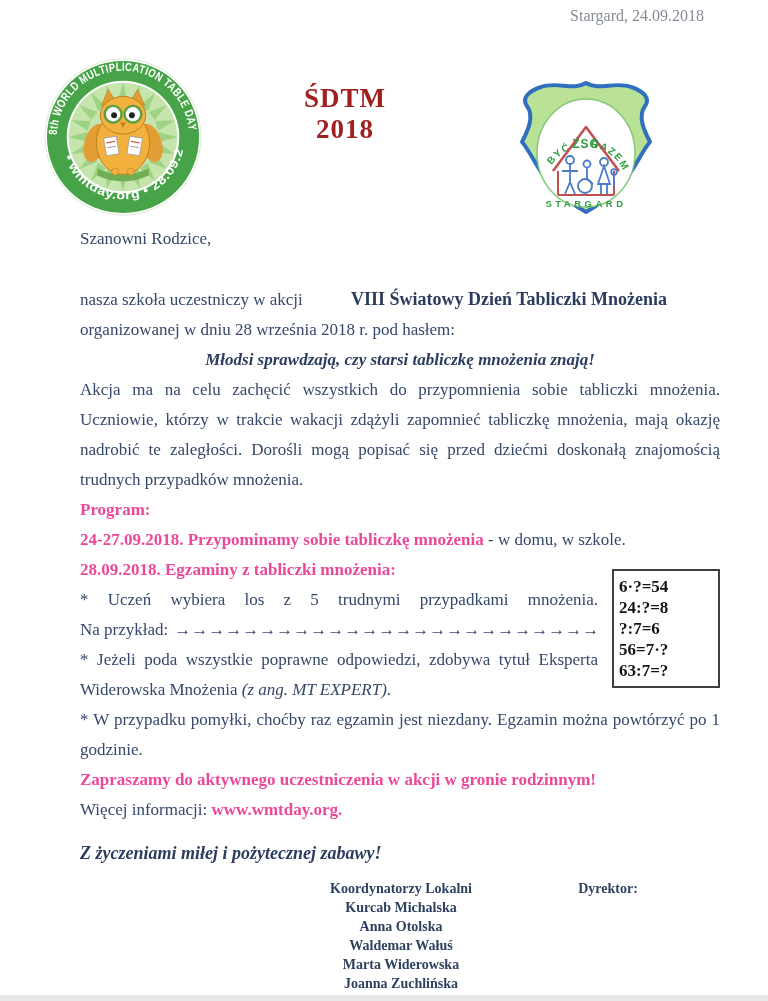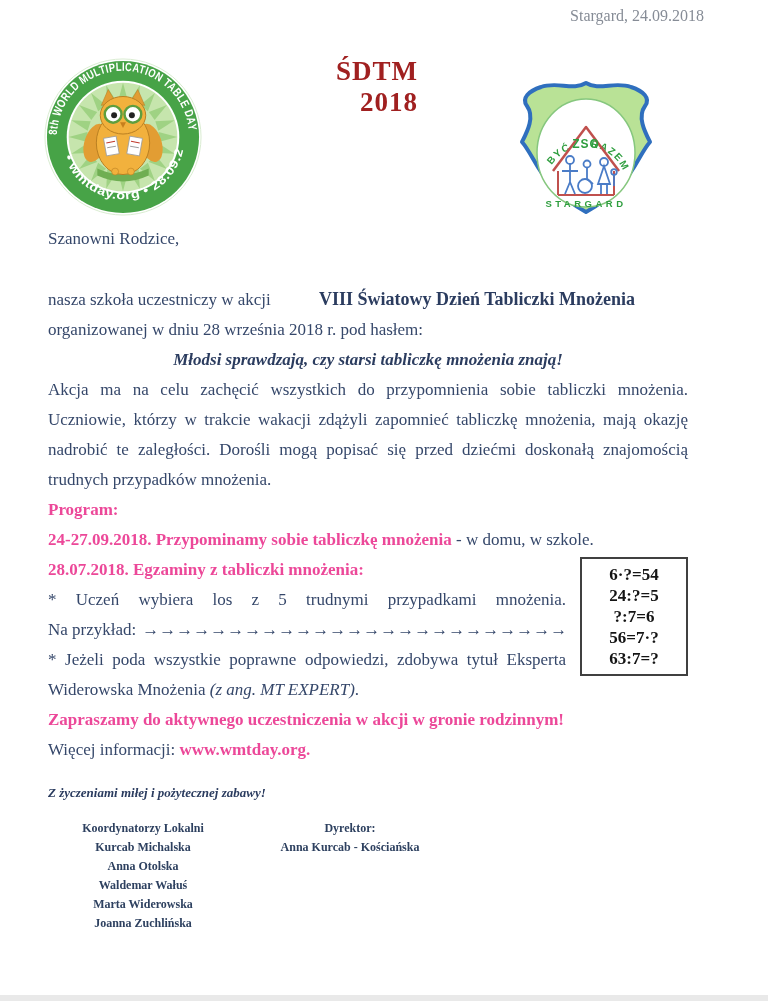--- a/index.html
+++ b/index.html
@@ -5,47 +5,47 @@
   html,body{margin:0;padding:0;background:#e9e9e9;}
   .page{
     position:relative;width:768px;height:995px;background:#ffffff;
     font-family:"Liberation Serif","DejaVu Serif",serif;
     color:#35476a;overflow:hidden;margin:0 auto;
   }
   
   .date-line{position:absolute;top:7px;right:64px;font-size:16px;color:#868c96;}
   .logo-left{position:absolute;left:42px;top:56px;width:162px;height:162px;}
   .main-title{
-    position:absolute;left:272px;top:56px;width:146px;text-align:right;
+    position:absolute;left:272px;top:83px;width:146px;text-align:center;
     color:#a02020;font-weight:bold;font-size:27px;line-height:31px;letter-spacing:1px;
   }
   .logo-right{position:absolute;left:511px;top:74px;width:150px;height:145px;}
   
-  .letter{position:absolute;left:48px;top:224px;width:640px;font-size:17px;line-height:30px;}
+  .letter{position:absolute;left:80px;top:224px;width:640px;font-size:17px;line-height:30px;}
   .letter p{margin:0;}
   .salutation{margin-bottom:30px !important;}
   .just{text-align:justify;}
   .justify-last{text-align:justify;text-align-last:justify;}
   .b{font-weight:bold;color:#ec4899;}
   .b-lg{font-weight:bold;color:#2b3c5f;font-size:18px;margin-left:44px;}
   .motto{text-align:center;font-weight:bold;font-style:italic;color:#2b3c5f;}
   .example{display:flex;align-items:baseline;}
   .example .label{white-space:nowrap;}
   .arrows{flex:1;overflow:hidden;white-space:nowrap;margin-left:6px;
           font-family:"Liberation Serif","DejaVu Sans",serif;}
   .ital{font-style:italic;}
   .math-box{
-    float:right;width:94px;margin:2px 0 10px 14px;padding:5px 5px;
-    border:2px solid #404040;background:#fff;text-align:center;
+    float:right;width:94px;margin:14px 0 10px 14px;padding:5px 5px;
+    border:2px solid #404040;background:#fff;
     font-weight:bold;color:#141414;font-size:17px;line-height:21px;
   }
   .closing{margin-top:14px !important;font-weight:bold;font-style:italic;
-           color:#2b3c5f;font-size:13px;line-height:28px;}
-  .signatures{display:flex;justify-content:flex-start;margin-top:12px;
-              font-weight:bold;color:#2e4160;font-size:12px;line-height:19px;}
+           color:#2b3c5f;font-size:18px;line-height:28px;}
+  .signatures{display:flex;justify-content:flex-end;margin-top:12px;
+              font-weight:bold;color:#2e4160;font-size:14px;line-height:19px;}
   .sig-left{width:190px;text-align:center;}
   .sig-right{width:224px;text-align:center;}
 </style>
 </head>
 <body>
 
 <div class="page">
 
   <div class="date-line">Stargard, 24.09.2018</div>
 
@@ -164,53 +164,53 @@
 
     <p class="motto">Młodsi sprawdzają, czy starsi tabliczkę mnożenia znają!</p>
 
     <p class="just">Akcja ma na celu zachęcić wszystkich do przypomnienia sobie tabliczki mnożenia. Uczniowie, którzy w trakcie wakacji zdążyli zapomnieć tabliczkę mnożenia, mają okazję nadrobić te zaległości. Dorośli mogą popisać się przed dziećmi doskonałą znajomością trudnych przypadków mnożenia.</p>
 
     <p class="b">Program:</p>
     <p><span class="b">24-27.09.2018. Przypominamy sobie tabliczkę mnożenia</span><span> - w domu, w szkole.</span></p>
 
     <div class="math-box">
       <div>6·?=54</div>
-      <div>24:?=5</div>
+      <div>24:?=8</div>
       <div>?:7=6</div>
       <div>56=7·?</div>
       <div>63:7=?</div>
     </div>
 
-    <p class="b">28.07.2018. Egzaminy z tabliczki mnożenia:</p>
+    <p class="b">28.09.2018. Egzaminy z tabliczki mnożenia:</p>
 
     <p class="justify-last">* Uczeń wybiera los z 5 trudnymi przypadkami mnożenia.</p>
 
     <p class="example">
       <span class="label">Na przykład:</span>
       <span class="arrows">→→→→→→→→→→→→→→→→→→→→→→→→→→→→→→→</span>
     </p>
 
     <p class="just"><span>* Jeżeli poda wszystkie poprawne odpowiedzi, zdobywa tytuł Eksperta Widerowska Mnożenia </span><span class="ital">(z ang. MT EXPERT)</span><span>.</span></p>
 
+    <p class="just">* W przypadku pomyłki, choćby raz egzamin jest niezdany. Egzamin można powtórzyć po 1 godzinie.</p>
 
     <p class="b">Zapraszamy do aktywnego uczestniczenia w akcji w gronie rodzinnym!</p>
 
     <p><span>Więcej informacji: </span><span class="b">www.wmtday.org.</span></p>
 
     <p class="closing">Z życzeniami miłej i pożytecznej zabawy!</p>
 
     <div class="signatures">
       <div class="sig-left">
         <div>Koordynatorzy Lokalni</div>
         <div>Kurcab Michalska</div>
         <div>Anna Otolska</div>
         <div>Waldemar Wałuś</div>
         <div>Marta Widerowska</div>
         <div>Joanna Zuchlińska</div>
       </div>
       <div class="sig-right">
         <div>Dyrektor:</div>
-        <div>Anna Kurcab - Kościańska</div>
       </div>
     </div>
 
   </div>
 </div>
 
 </body></html>

